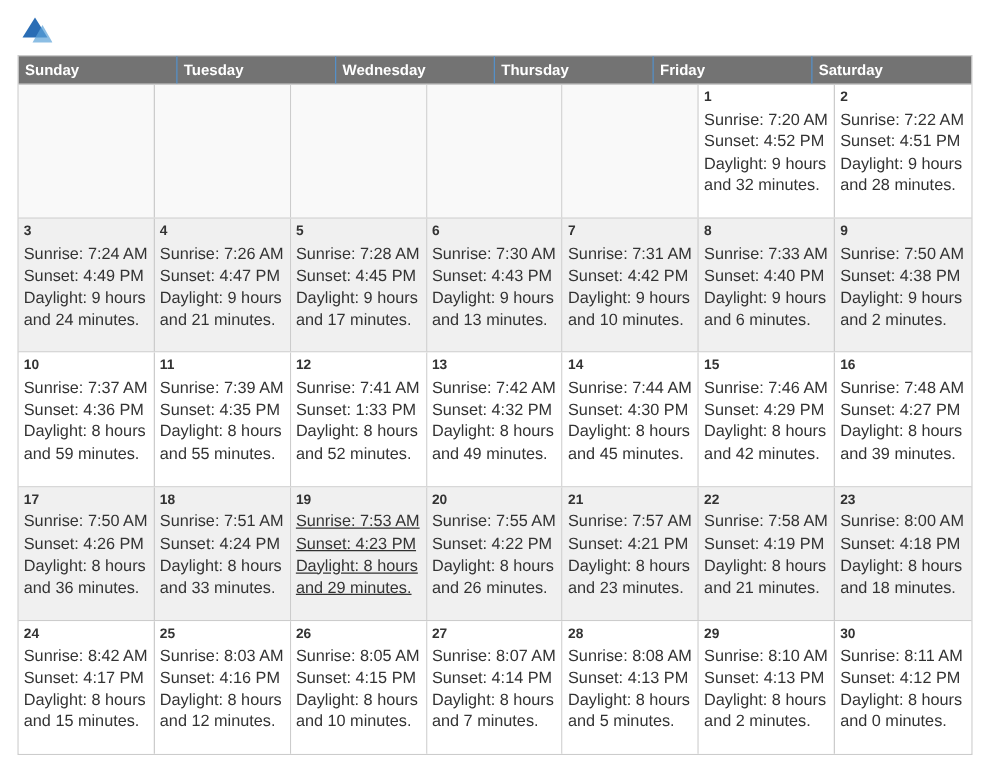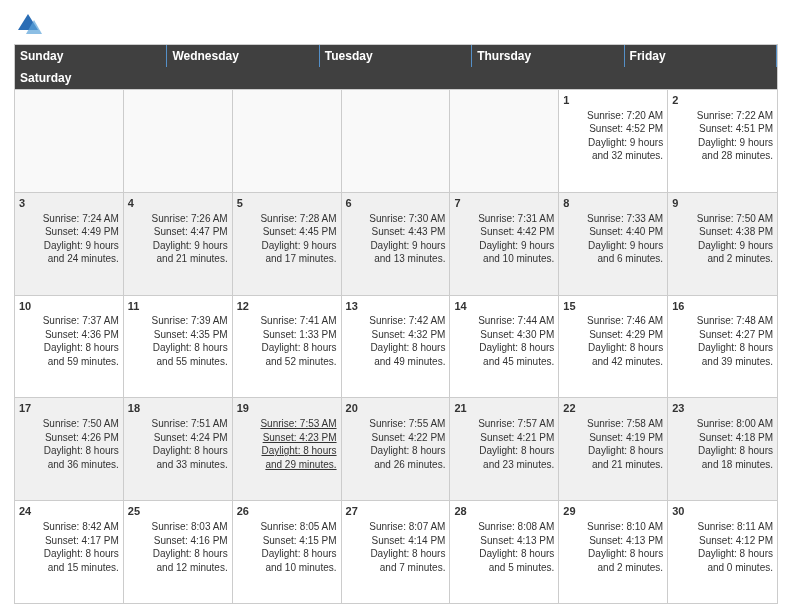--- a/index.html
+++ b/index.html
@@ -61,22 +61,22 @@
       color: #555;
     }
     .calendar {
       flex: 1;
       display: flex;
       flex-direction: column;
       border: 1px solid #ccc;
     }
     .cal-header {
       display: grid;
-      grid-template-columns: repeat(5, 1fr);
-      background: #404040;
+      grid-template-columns: repeat(6, 1fr);
+      background: #737373;
     }
     .cal-header-cell {
       color: #fff;
       font-size: 12px;
       font-weight: bold;
       padding: 4px 5px;
       text-align: left;
       border-right: 1px solid #5590c8;
     }
     .cal-header-cell:last-child { border-right: none; }
@@ -101,23 +101,22 @@
     }
     .cal-cell:last-child { border-right: none; }
     .cal-cell.empty { background: #f9f9f9; }
     .cal-cell.shaded { background: #f0f0f0; }
     .day-num {
       font-size: 11px;
       font-weight: bold;
       margin-bottom: 1px;
     }
     .cell-info {
-      font-size: 10px;
+      font-size: 13px;
       color: #333;
-      text-align: right;
     }
   </style>
 </head>
 <body>
 
 <div class="page">
   <div class="header">
     <div class="logo">
       <svg class="logo-icon" viewBox="0 0 28 28">
         <polygon points="14,4 24,20 4,20" fill="#2a6db5"></polygon>
@@ -130,22 +129,22 @@
     </div>
     <div class="title-block">
       <div class="month-title"></div>
       <div class="subtitle"></div>
     </div>
   </div>
 
   <div class="calendar">
     <div class="cal-header">
     <div class="cal-header-cell">Sunday</div>
+        <div class="cal-header-cell">Tuesday</div>
         <div class="cal-header-cell">Wednesday</div>
-        <div class="cal-header-cell">Tuesday</div>
         <div class="cal-header-cell">Thursday</div>
         <div class="cal-header-cell">Friday</div>
         <div class="cal-header-cell">Saturday</div>
       </div>
     <div class="cal-body">
     <div class="cal-row">
           <div class="cal-cell empty"></div>
           <div class="cal-cell empty"></div>
           <div class="cal-cell empty"></div>
           <div class="cal-cell empty"></div>

